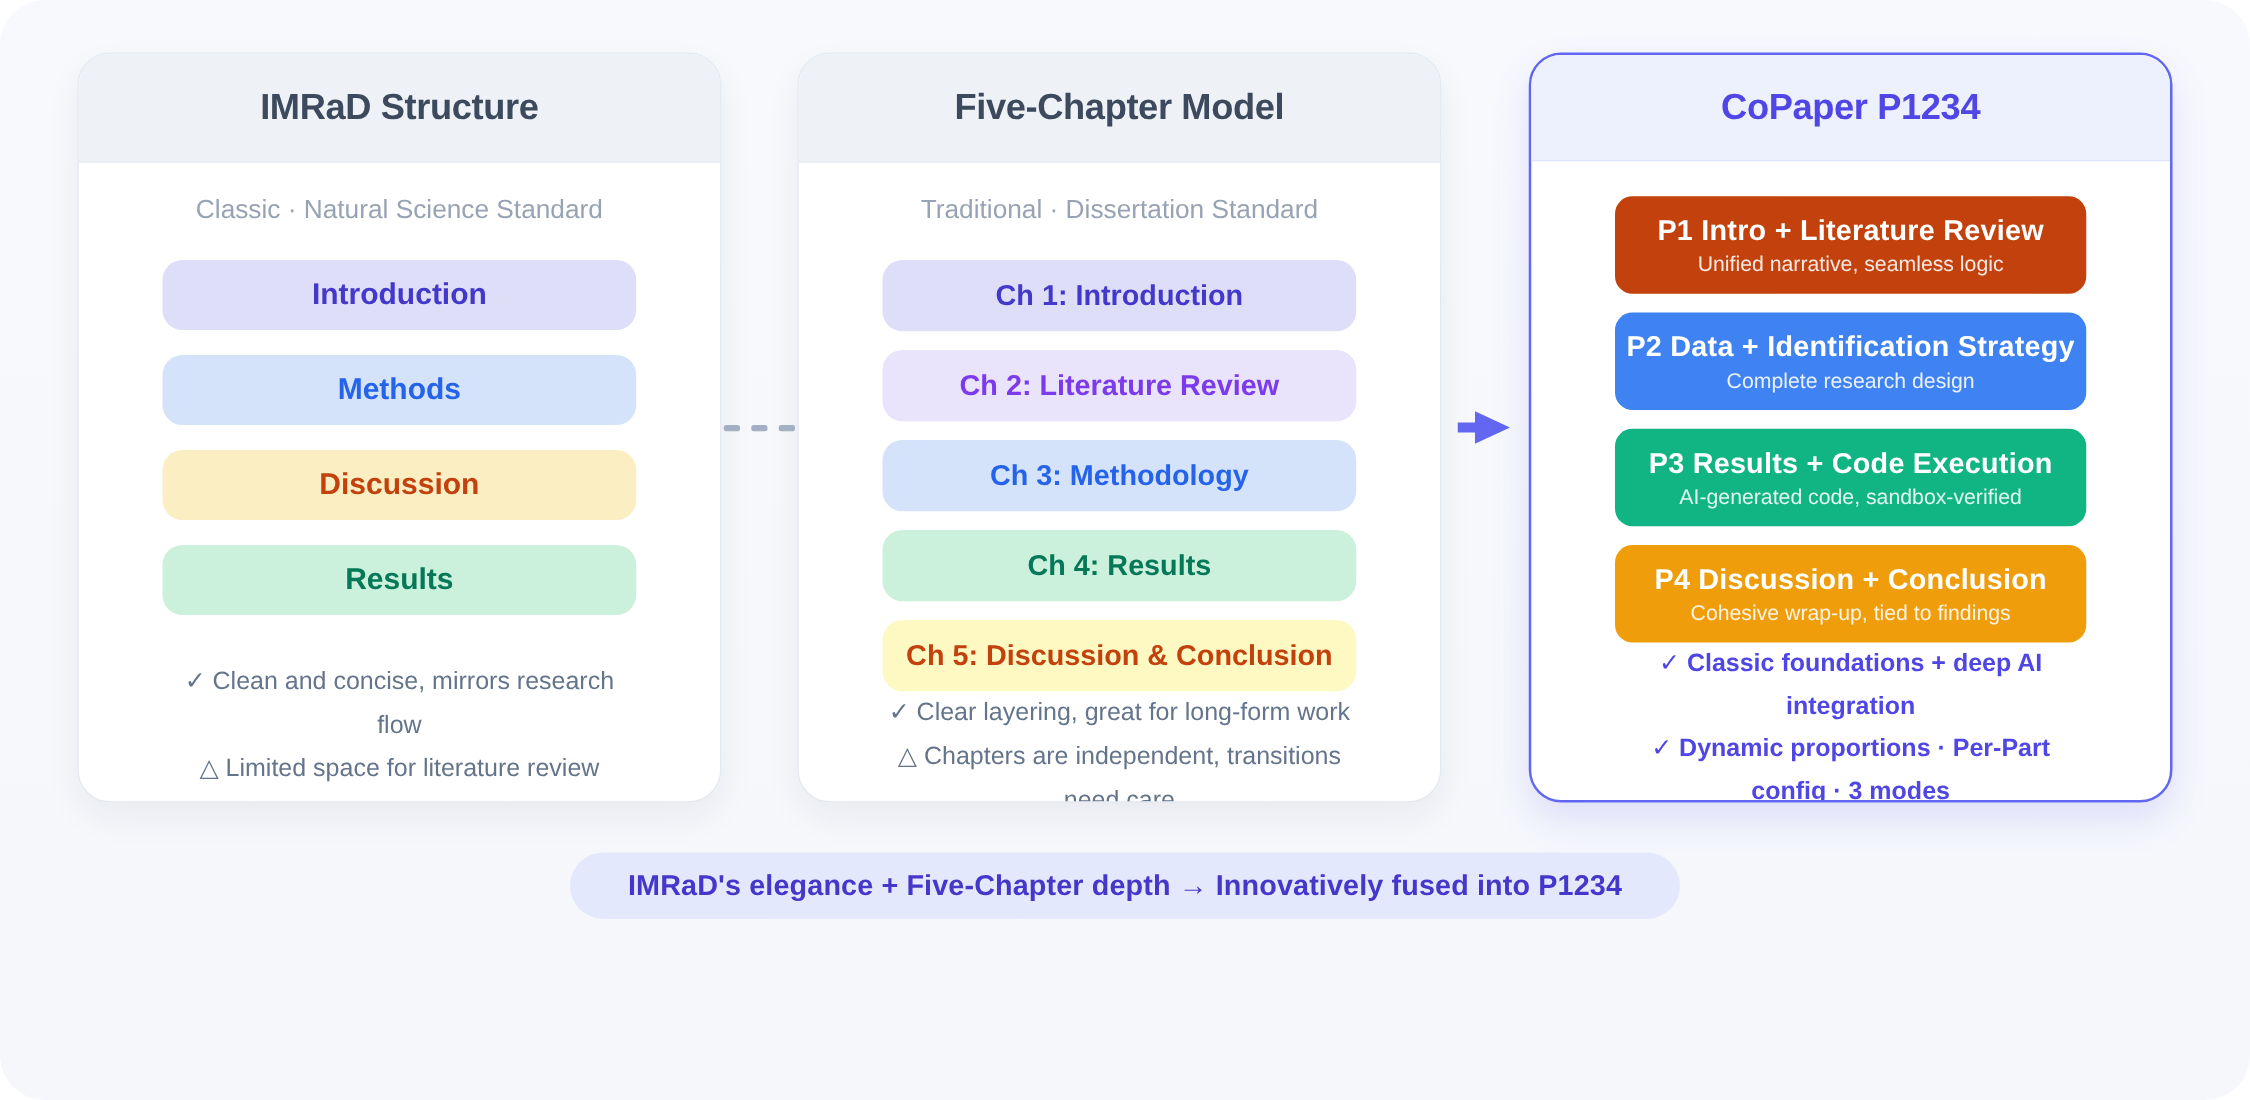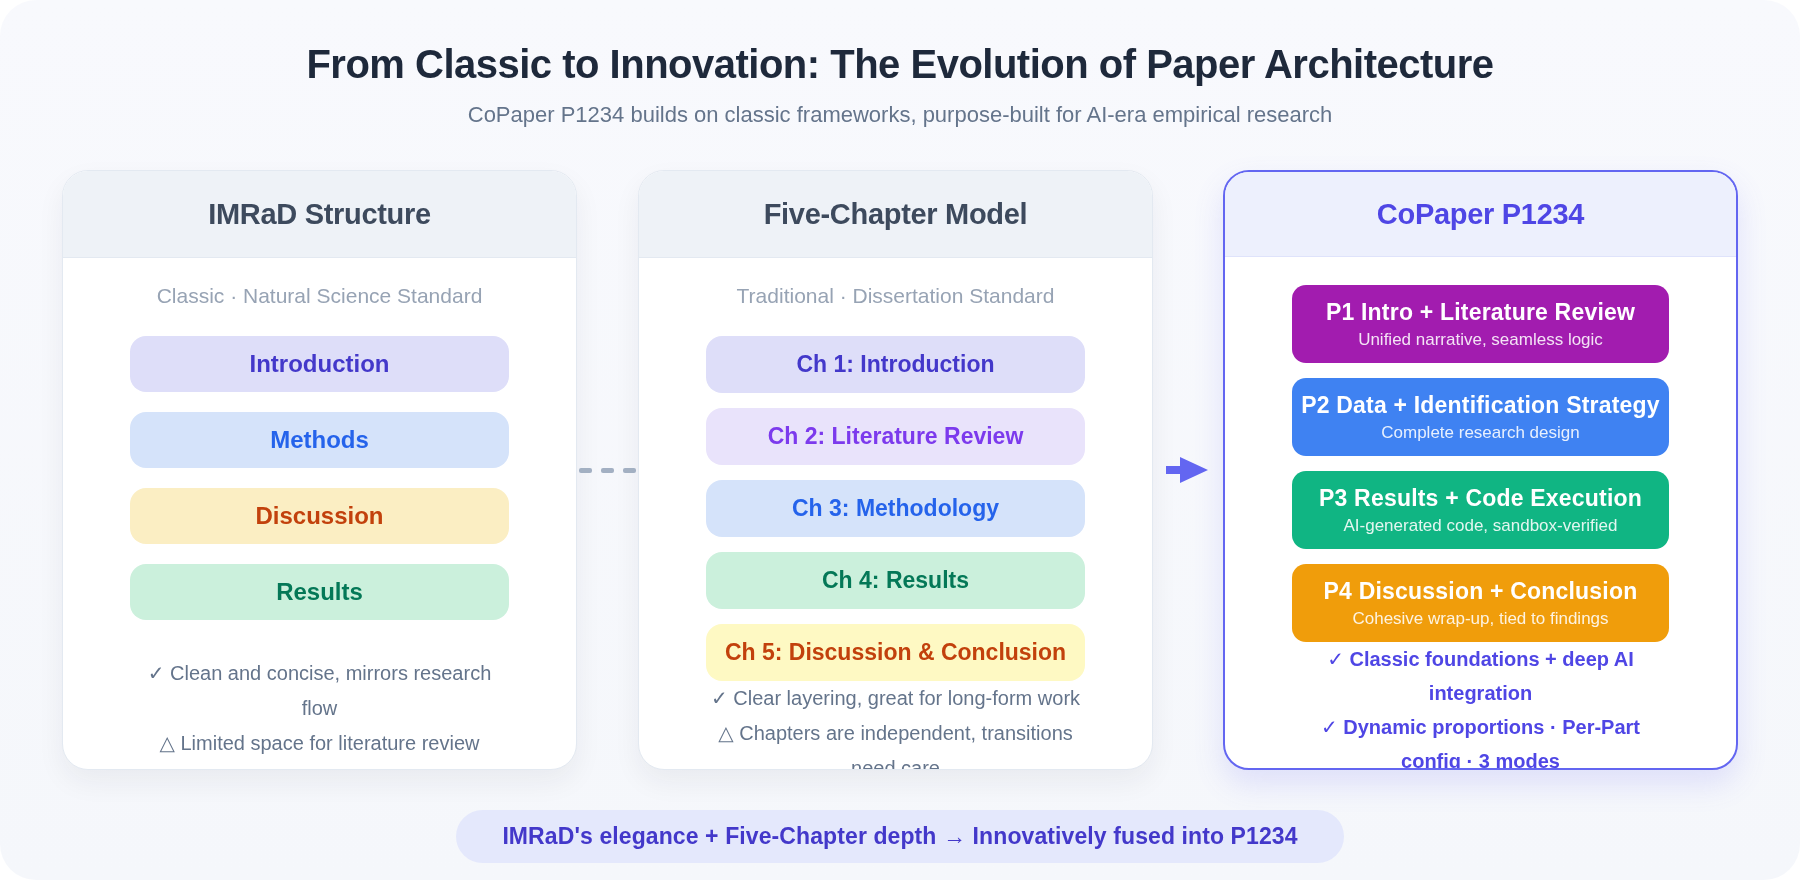--- a/index.html
+++ b/index.html
@@ -44,24 +44,20 @@
   .connector.arrow{width:70px;}
   .banner-row{display:flex;justify-content:center;margin-top:40px;}
   .banner{height:53px;border-radius:27px;padding:0 46px;display:flex;align-items:center;
     font-size:23px;font-weight:700;letter-spacing:0.1px;}
 </style>
 </head>
 <body>
 
 <div class="canvas">
 
-  <div class="page-header">
-    <h1 class="page-title">From Classic to Innovation: The Evolution of Paper Architecture</h1>
-    <p class="page-subtitle">CoPaper P1234 builds on classic frameworks, purpose-built for AI-era empirical research</p>
-  </div>
 
   <div class="cards-row">
 
     <section class="card">
       <header class="card-head">
         <h2 class="card-title">IMRaD Structure</h2>
       </header>
       <div class="card-body">
         <p class="card-sub">Classic · Natural Science Standard</p>
         <div class="stack gap-lg">
@@ -126,21 +122,21 @@
         <path d="M0 13 H14 V4 L42 17 L14 30 V21 H0 Z" style="fill: rgb(99, 102, 241);"></path>
       </svg>
     </div>
 
     <section class="card card-copaper" style="border-color: rgb(99, 102, 241);">
       <header class="card-head">
         <h2 class="card-title" style="color: rgb(79, 70, 229);">CoPaper P1234</h2>
       </header>
       <div class="card-body">
         <div class="stack gap-sm">
-          <div class="part-pill" style="background-color: #a21caf;">
+          <div class="part-pill" style="background-color: #c2410c;">
             <span class="part-title">P1 Intro + Literature Review</span>
             <span class="part-sub">Unified narrative, seamless logic</span>
           </div>
           <div class="part-pill" style="background-color: rgb(63, 130, 242);">
             <span class="part-title">P2 Data + Identification Strategy</span>
             <span class="part-sub">Complete research design</span>
           </div>
           <div class="part-pill" style="background-color: rgb(16, 181, 131);">
             <span class="part-title">P3 Results + Code Execution</span>
             <span class="part-sub">AI-generated code, sandbox-verified</span>

